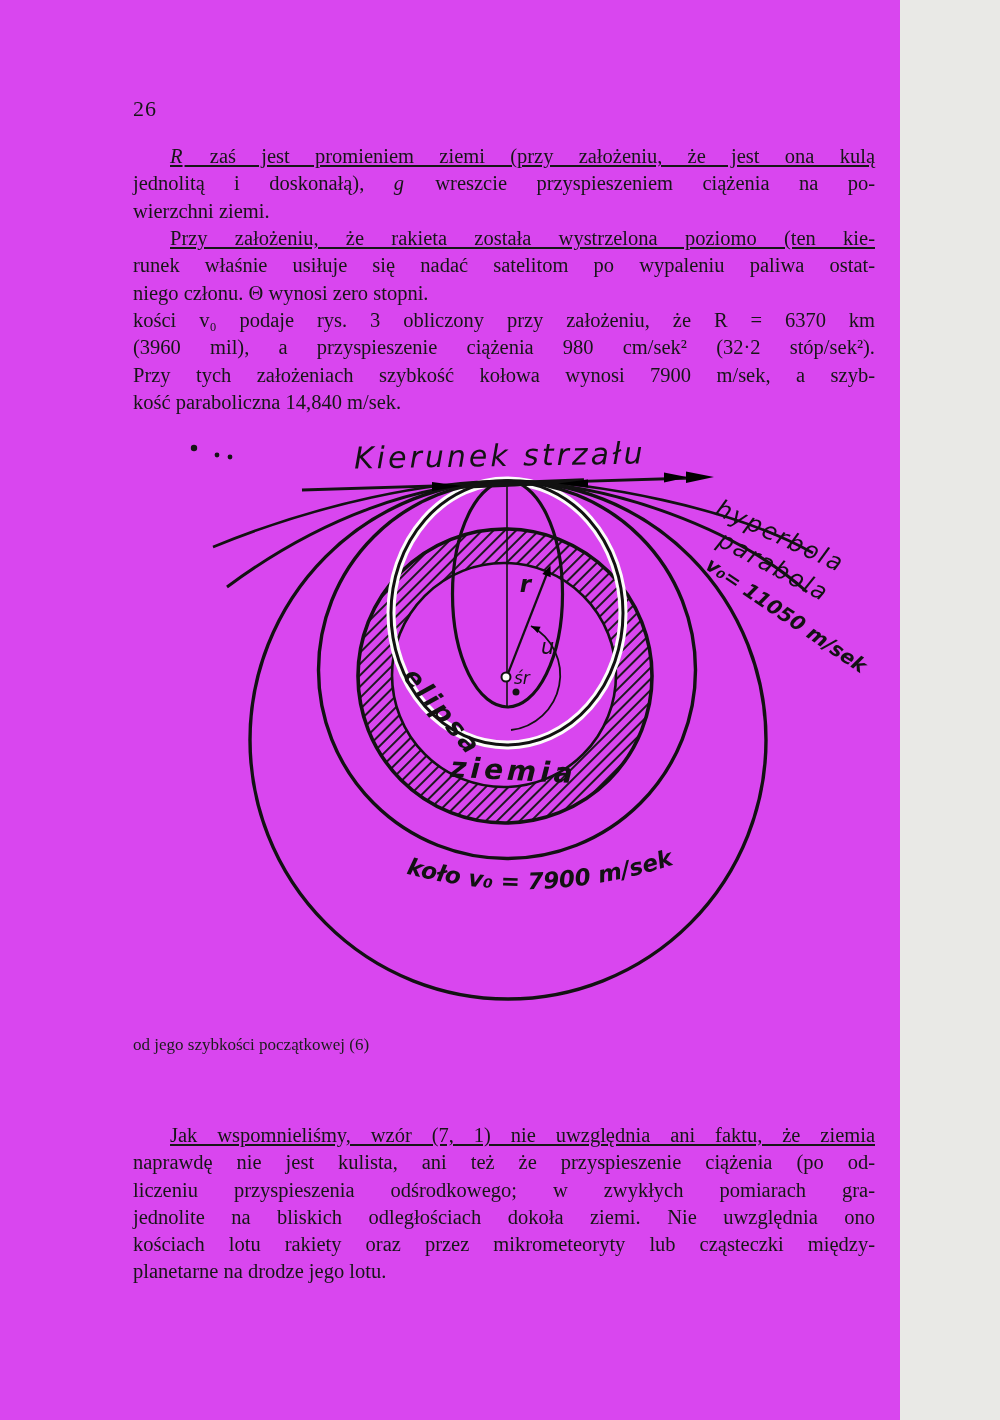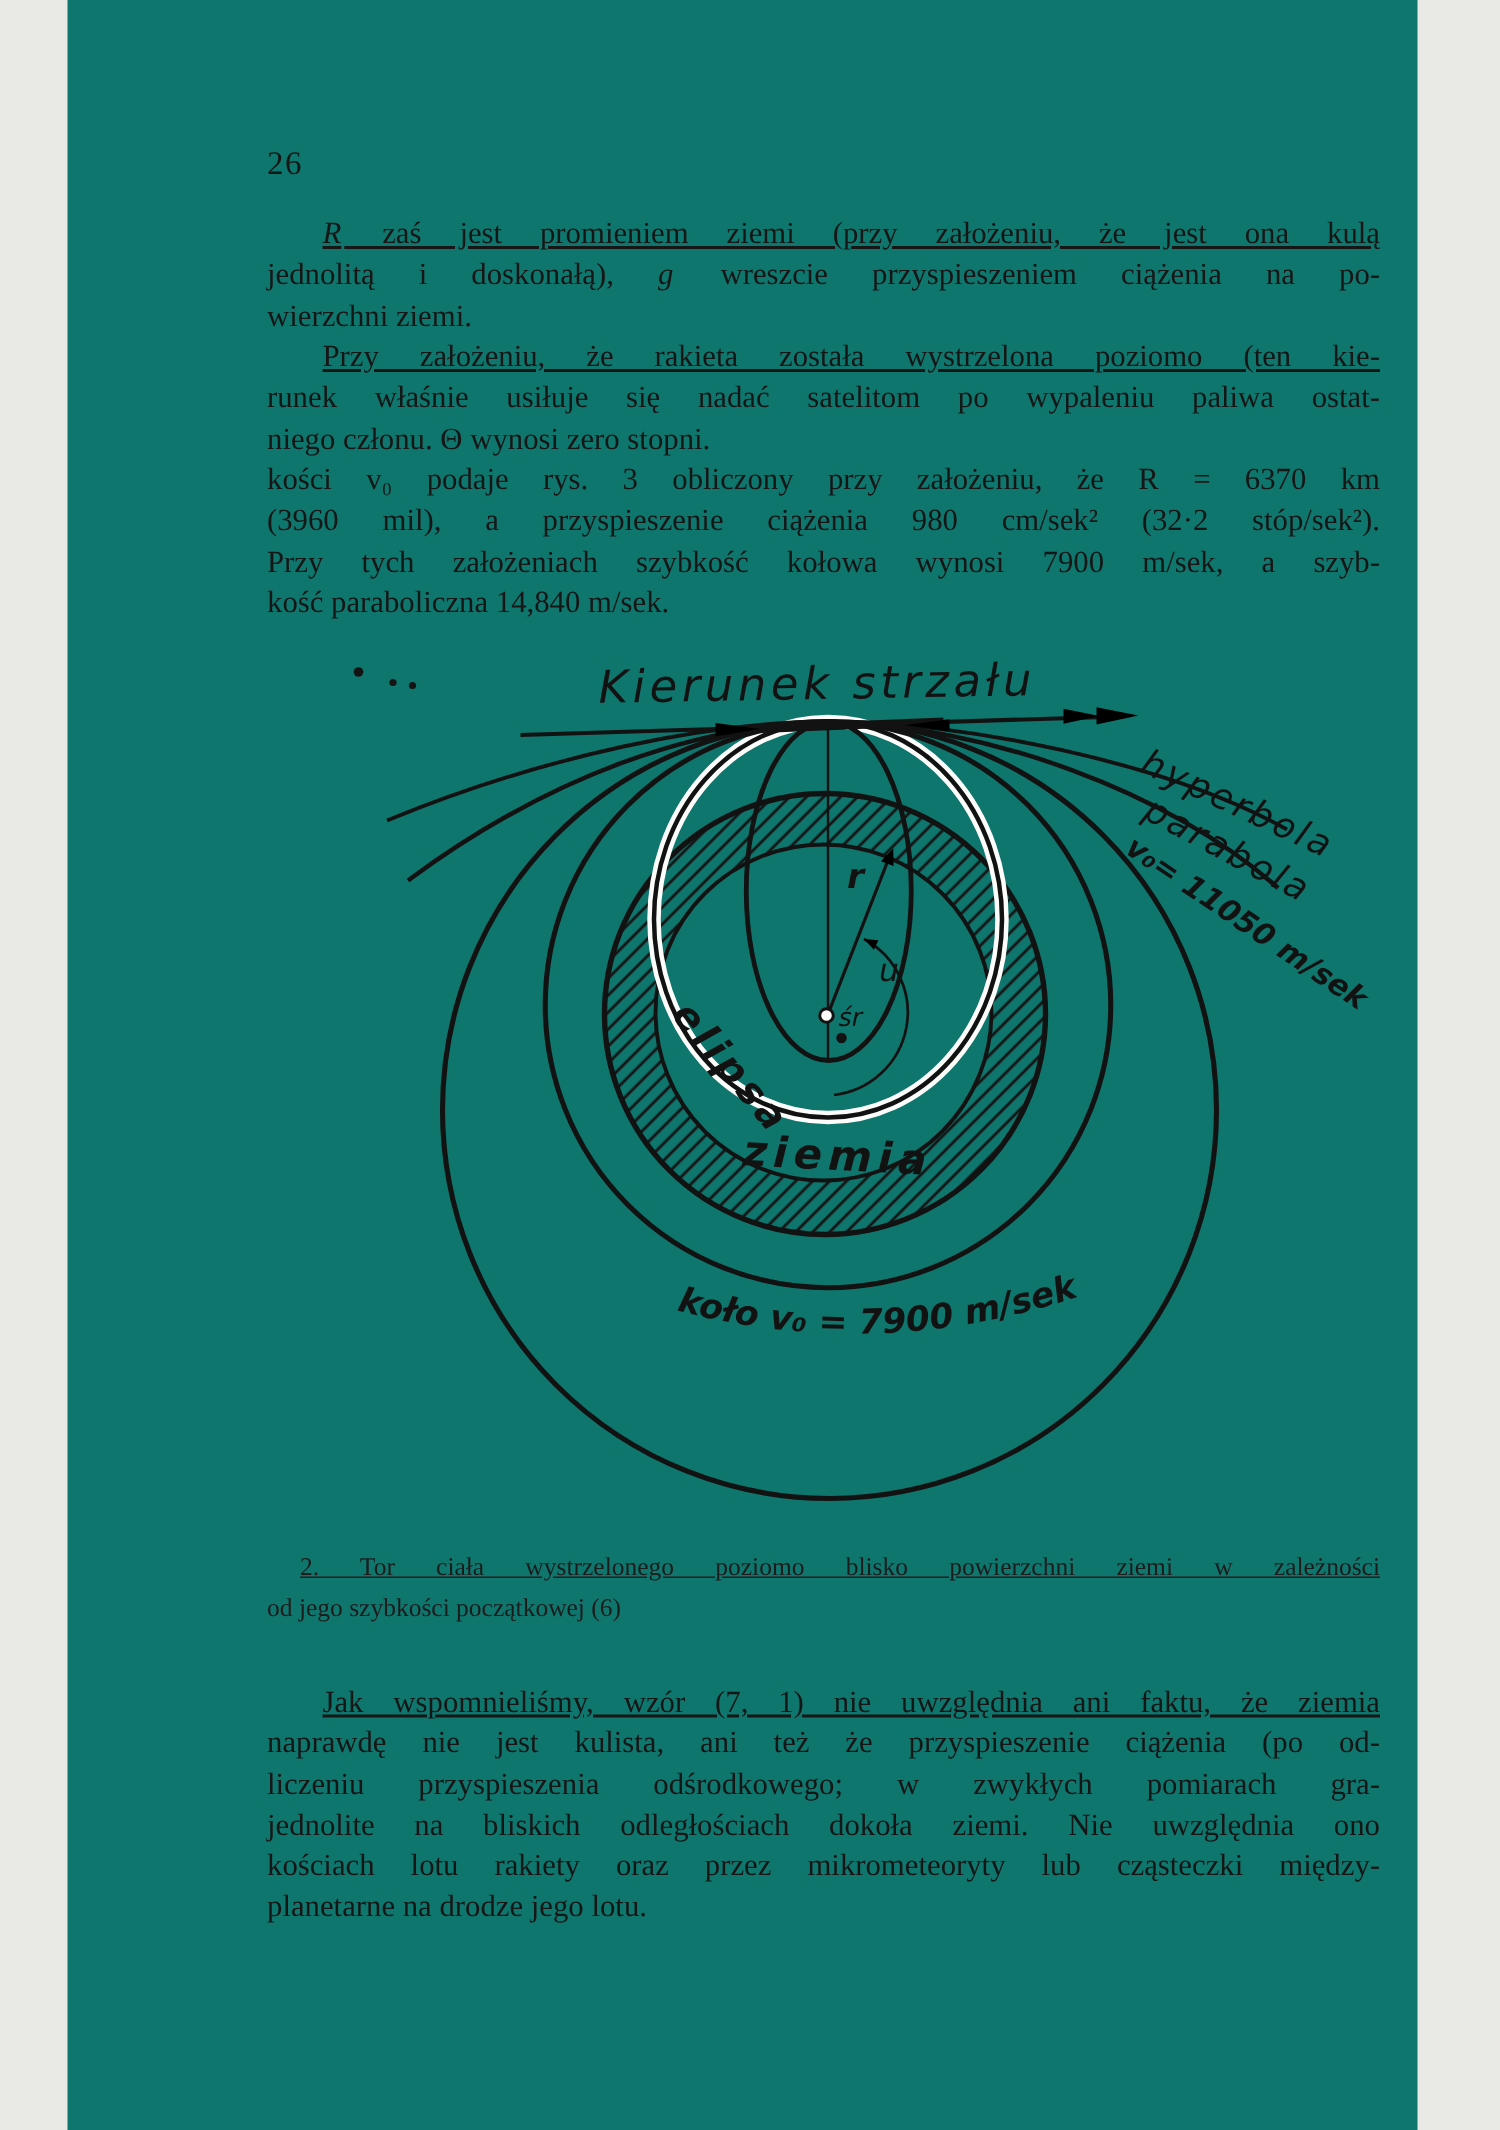--- a/index.html
+++ b/index.html
@@ -3,21 +3,21 @@
 <meta charset="utf-8">
 <style>
   html,body { margin:0; padding:0; }
   body {
     width:1000px; height:1420px;
     background:#e9e9e6;
     font-family:"Liberation Serif", serif;
   }
   .page {
     position:relative; width:900px; height:1420px;
-    background:#0f766e; color:#161616; overflow:hidden;margin-left:45px;
+    background:#d946ef; color:#161616; overflow:hidden;
   }
   .pagenum {
     position:absolute; left:133px; top:96px;
     font-size:22px; letter-spacing:1px;
   }
   .para {
     position:absolute; left:133px; width:742px;
     font-size:20.5px; line-height:27.3px;
   }
   .ln { display:block; text-align:justify; text-align-last:justify; white-space:normal; }
@@ -115,21 +115,20 @@
     <text class="handb" x="513" y="350" text-anchor="middle" font-size="28" letter-spacing="4" transform="rotate(3 513 350)">ziemia</text>
     <text class="handb" font-size="23">
       <textPath href="#kolo-arc" startOffset="2">koło v₀ = 7900 m/sek</textPath>
     </text>
     <text class="handb" x="531" y="162" text-anchor="end" font-size="23">r</text>
     <text class="hand" x="541" y="224" font-size="21">u</text>
     <text class="hand" x="514" y="254" font-size="17">śr</text>
   </svg>
 
   <div class="caption">
-    <div class="ln ind">2. Tor ciała wystrzelonego poziomo blisko powierzchni ziemi w zależności</div>
     <div class="ln end">od jego szybkości początkowej (6)</div>
   </div>
 
   <div class="para" style="top:1122px">
     <div class="ln ind">Jak wspomnieliśmy, wzór (7, 1) nie uwzględnia ani faktu, że ziemia</div>
     <div class="ln">naprawdę nie jest kulista, ani też że przyspieszenie ciążenia (po od-</div>
     <div class="ln">liczeniu przyspieszenia odśrodkowego; w zwykłych pomiarach gra-</div>
     <div class="ln">jednolite na bliskich odległościach dokoła ziemi. Nie uwzględnia ono</div>
     <div class="ln">kościach lotu rakiety oraz przez mikrometeoryty lub cząsteczki między-</div>
     <div class="ln end">planetarne na drodze jego lotu.</div>

